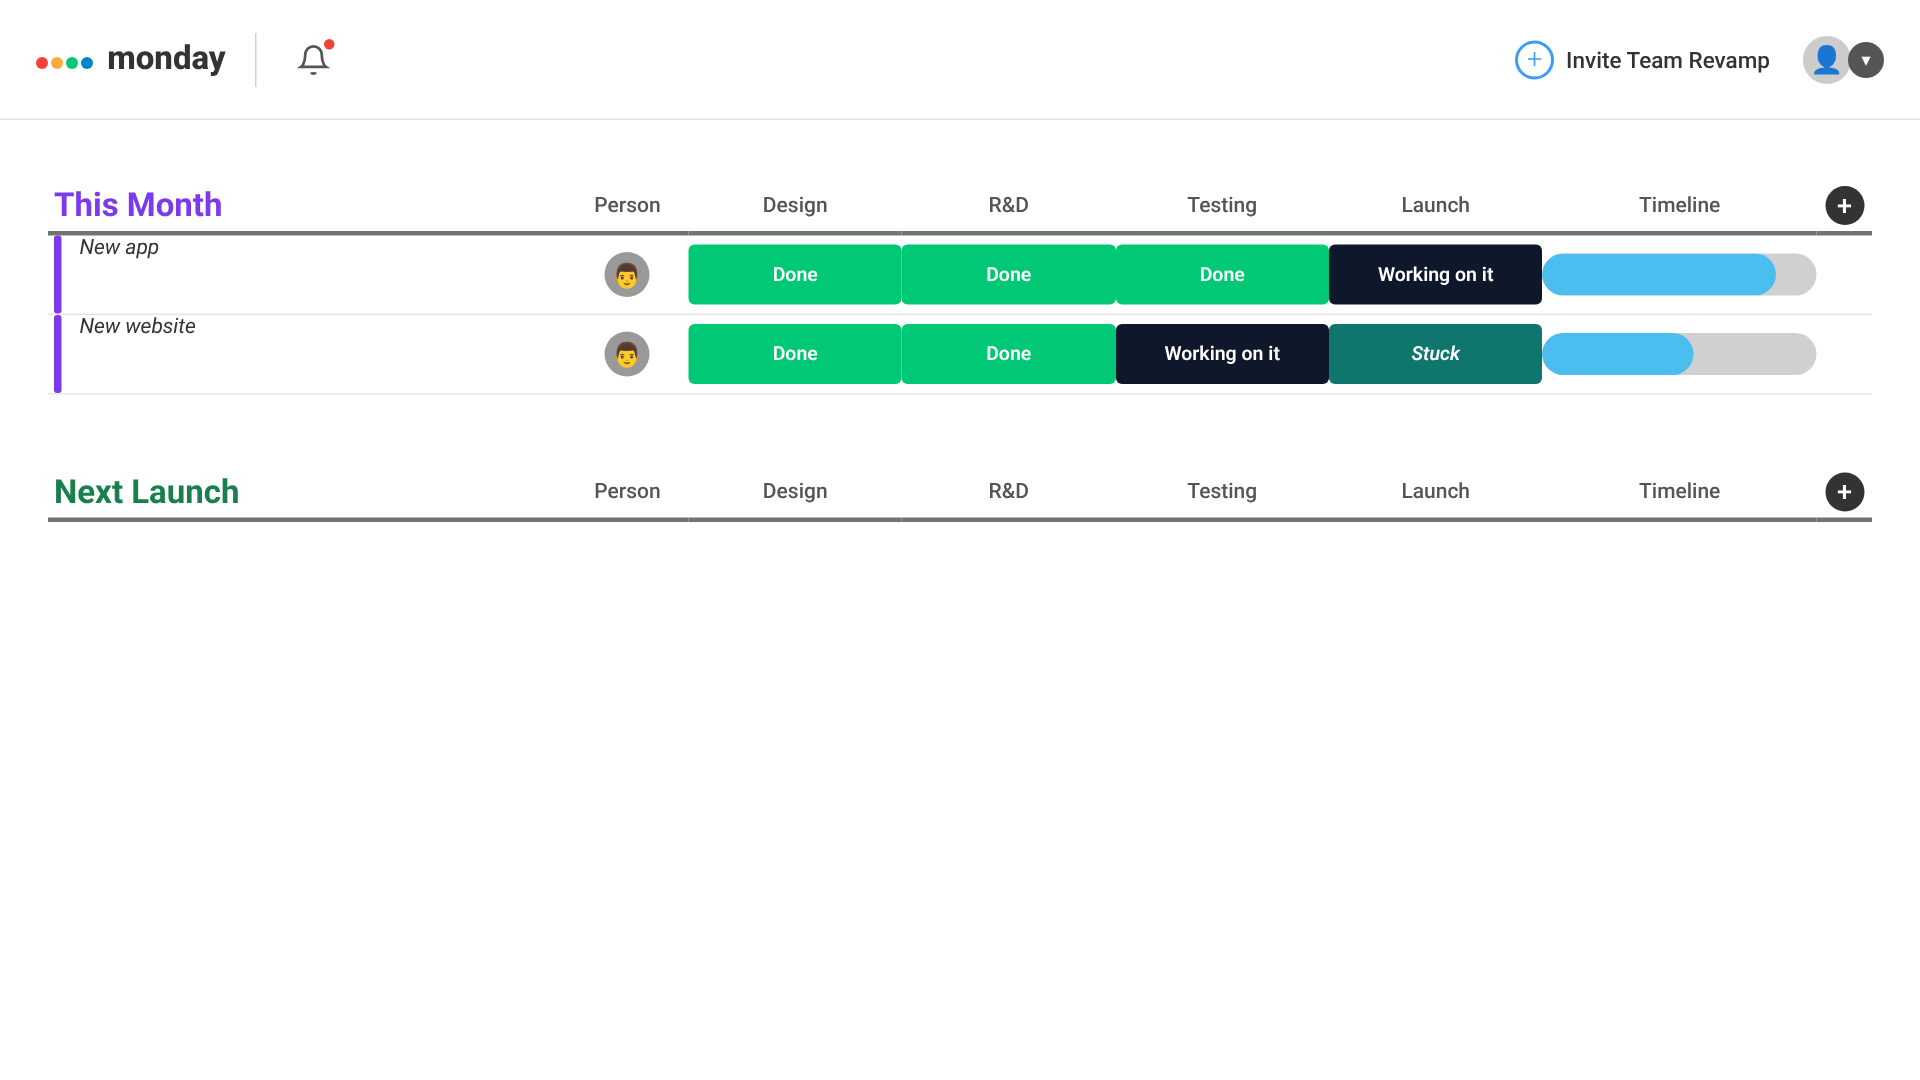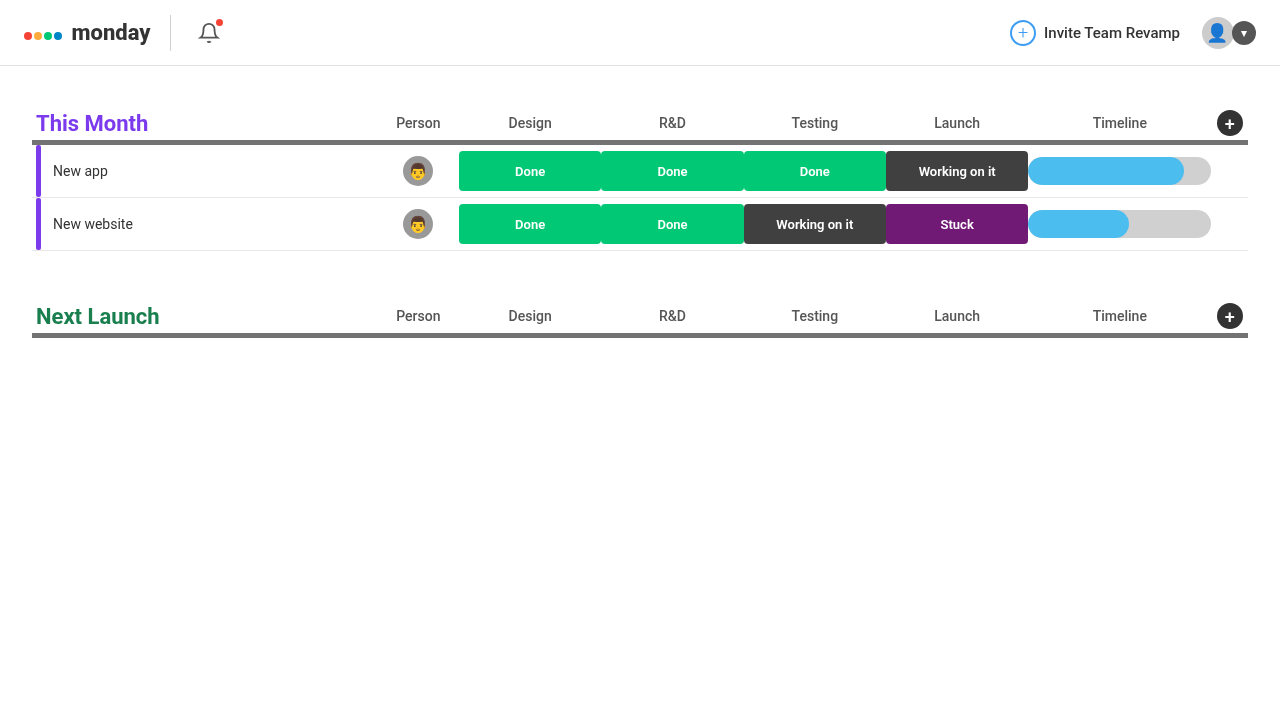--- a/index.html
+++ b/index.html
@@ -4,21 +4,21 @@
   <style>
     * { box-sizing: border-box; margin: 0; padding: 0; }
     body { font-family: -apple-system, BlinkMacSystemFont, 'Segoe UI', Roboto, sans-serif; background: #fff; color: #333; }
 
     
     .header {
       display: flex;
       align-items: center;
       justify-content: space-between;
       padding: 0 24px;
-      height: 66px;
+      height: 80px;
       border-bottom: 1px solid #e0e0e0;
     }
     .header-left {
       display: flex;
       align-items: center;
       gap: 16px;
     }
     .logo-text {
       font-size: 22px;
       font-weight: 800;
@@ -140,36 +140,36 @@
     .task-table colgroup col:nth-child(6) { width: 140px; }
     .task-table colgroup col:nth-child(7) { width: 180px; }
     .task-table colgroup col:nth-child(8) { width: 36px; }
 
     .col-header {
       font-size: 14px;
       font-weight: 500;
       color: #555;
       text-align: center;
       padding: 8px 4px;
-      border-bottom: 5px solid #737373;
+      border-bottom: 3px solid #737373;
     }
     .col-header.task-col { text-align: left; }
 
     .task-row td {
       padding: 0;
       height: 52px;
       border-bottom: 1px solid #e8e8e8;
     }
 
     .task-name-cell {
       display: flex;
-      align-items: center;
       gap: 0;
       height: 52px;
       padding-left: 4px;
+      font-style: italic;
     }
     .group-bar {
       width: 5px;
       height: 52px;
       border-radius: 2px;
       margin-right: 12px;
       flex-shrink: 0;
     }
     .group-bar.purple { background: #7c3aed; }
     .group-bar.green { background: #1a7f4f; }
@@ -205,22 +205,22 @@
       align-items: center;
       justify-content: center;
       width: 100%;
       height: 40px;
       border-radius: 4px;
       font-size: 13px;
       font-weight: 600;
       color: #fff;
     }
     .status-done { background: #00c875; }
-    .status-working { background: #404040; }
-    .status-stuck { background: #701a75; }
+    .status-working { background: #0f172a; }
+    .status-stuck { background: #0f766e; font-style: italic; }
     .status-empty { background: #e0e0e0; }
 
     .timeline-cell {
       text-align: center;
       vertical-align: middle;
       padding: 4px 8px;
     }
     .timeline-bar-wrap {
       width: 100%;
       height: 28px;

